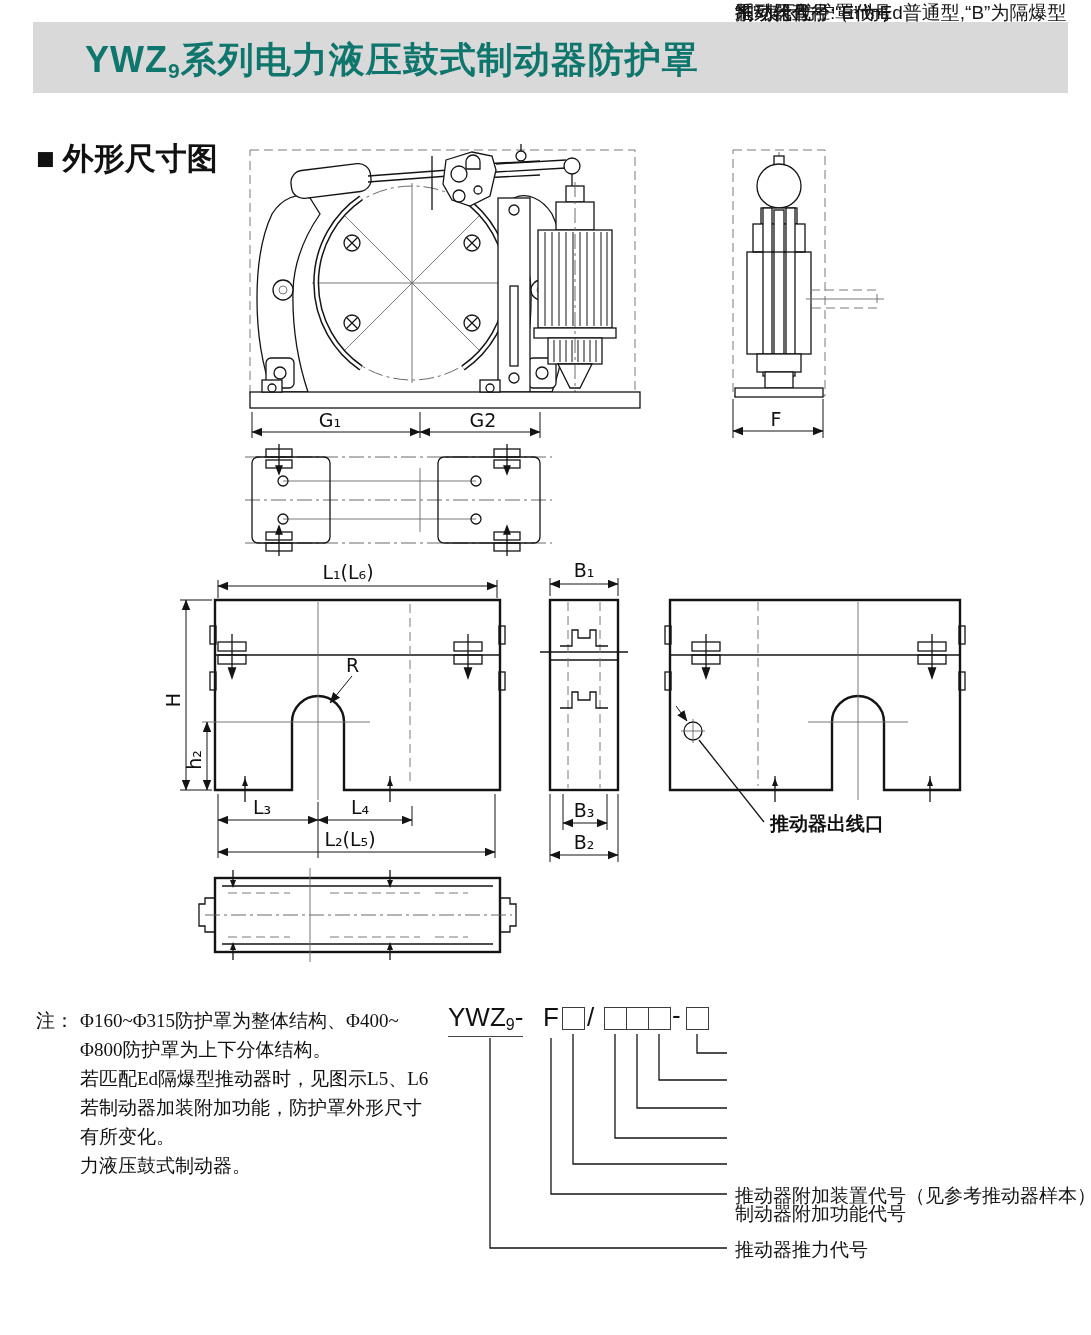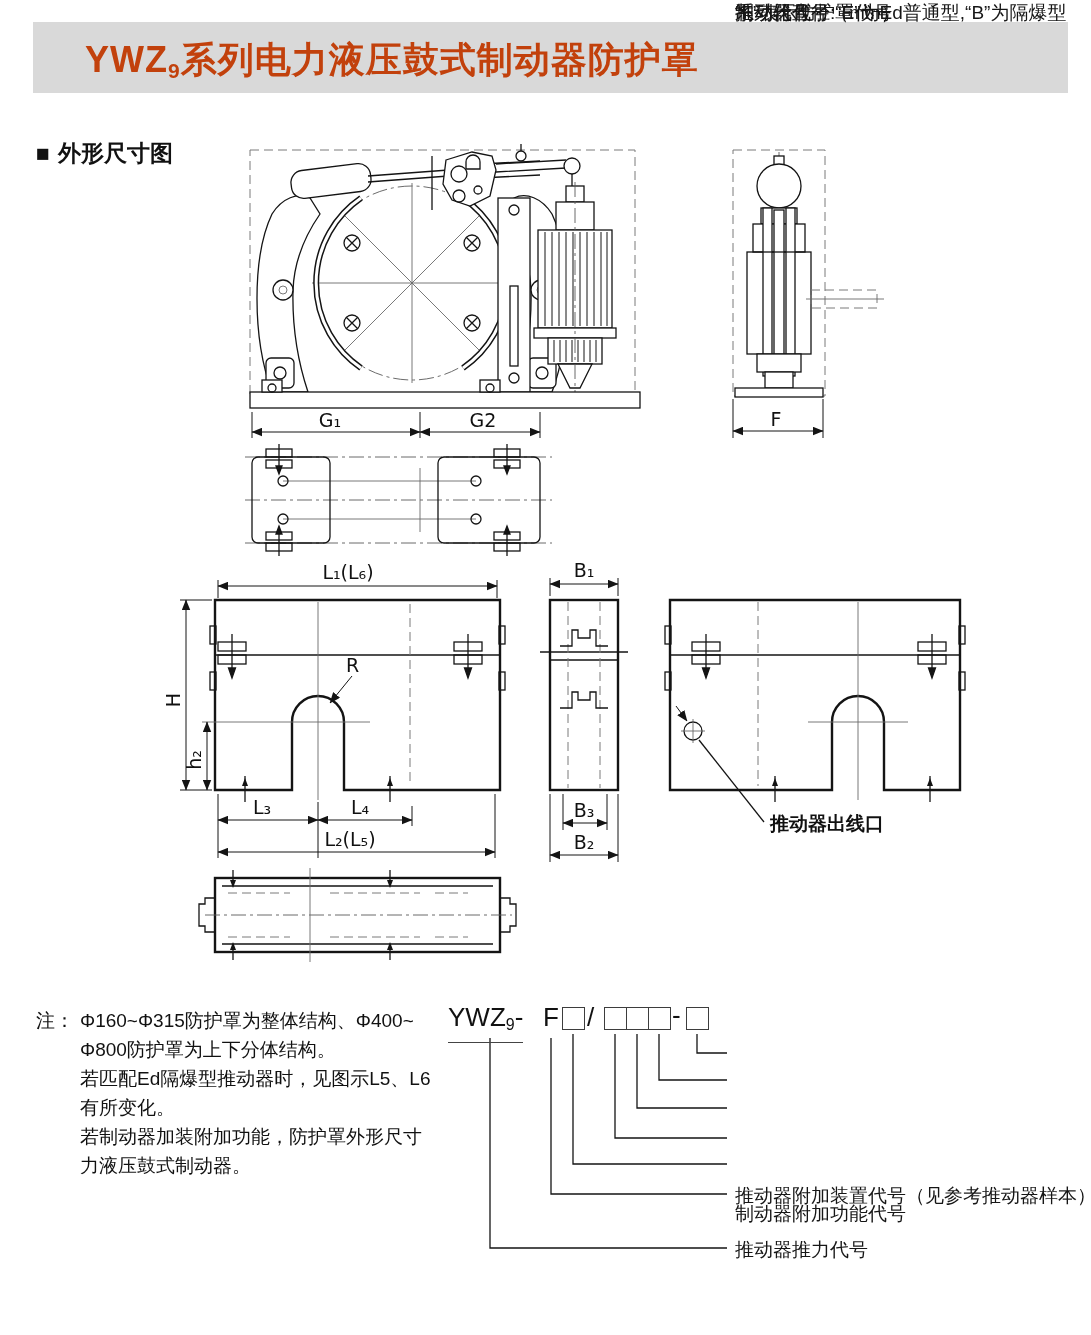--- a/index.html
+++ b/index.html
@@ -1,43 +1,43 @@
 <!DOCTYPE html>
 <html><head>
 <meta charset="utf-8">
 <style>
   html,body{margin:0;padding:0;background:#ffffff;}
   .page{position:relative;width:1091px;height:1335px;background:#fff;overflow:hidden;
         font-family:"Liberation Sans", sans-serif;color:#111;}
   .header-bar{position:absolute;left:33px;top:22px;width:1035px;height:71px;background:#d9d9d9;}
   .title{position:absolute;left:52px;top:14px;margin:0;font-size:36px;font-weight:700;
-         letter-spacing:1px;color:#c2410c;white-space:nowrap;}
+         letter-spacing:1px;color:#0f766e;white-space:nowrap;}
   .title sub{font-size:21px;vertical-align:-6px;}
-  .section-title{position:absolute;left:36px;top:138px;font-size:23px;font-weight:700;white-space:nowrap;}
+  .section-title{position:absolute;left:36px;top:138px;font-size:31px;font-weight:700;white-space:nowrap;}
   .section-title .bullet{margin-right:8px;}
   svg.lineart{position:absolute;left:0;top:0;z-index:1;}
   .ln{stroke:#141414;stroke-width:1.3;fill:none;}
   .lnf{stroke:#141414;stroke-width:1.3;fill:#fff;}
   .thick{stroke:#141414;stroke-width:2.4;fill:none;}
   .thin{stroke:#6a6a6a;stroke-width:0.9;fill:none;}
   .dash{stroke:#7a7a7a;stroke-width:1;fill:none;stroke-dasharray:9 5;}
   .cdash{stroke:#5a5a5a;stroke-width:0.9;fill:none;stroke-dasharray:15 4 3 4;}
   .dim{stroke:#141414;stroke-width:1;fill:none;}
   .shoe{stroke:#141414;stroke-width:6;fill:none;}
   .shoein{stroke:#ffffff;stroke-width:3;fill:none;}
   .fins{stroke:#141414;stroke-width:1;fill:none;}
   .dimtxt{font-family:"DejaVu Sans", sans-serif;font-size:19px;fill:#111;}
   .cjk{font-family:"Liberation Sans", sans-serif;font-size:19px;font-weight:600;fill:#111;}
   .notes{position:absolute;left:36px;top:1006px;width:430px;display:flex;z-index:2;
          font-size:19px;line-height:29px;}
   .notes-label{width:44px;flex:none;font-weight:500;}
-  .notes-lines div{white-space:nowrap;}
+  .notes-lines div{white-space:nowrap;font-family:Liberation Serif, serif;}
   .model{position:absolute;left:448px;top:1002px;height:36px;z-index:2;}
   .model .seg{position:absolute;top:0;font-size:26px;font-weight:500;white-space:nowrap;}
-  .model .underlined{border-bottom:1.6px solid #444;padding-bottom:8px;text-align:right;}
+  .model .underlined{border-bottom:1.6px solid #444;padding-bottom:2px;text-align:right;}
   .model sub{font-size:16px;vertical-align:-4px;}
   .code-box{position:absolute;top:5px;width:21px;height:21px;border:1.6px solid #3d3d3d;background:#fff;}
   .des-label{position:absolute;left:735px;font-size:19px;white-space:nowrap;z-index:2;color:#161616;}
   .des-label:nth-of-type(1){top:1042px;}
   .des-label:nth-of-type(2){top:1069px;}
   .des-label:nth-of-type(3){top:1097px;}
   .des-label:nth-of-type(4){top:1127px;}
   .des-label:nth-of-type(5){top:1153px;margin-top:48px;}
   .des-label:nth-of-type(6){top:1183px;}
   .des-label:nth-of-type(7){top:1237px;text-align:center;}
@@ -302,22 +302,22 @@
       <path d="M697,1034 V1053 H727"></path>
     </g>
   </svg>
 
   <div class="notes">
     <div class="notes-label">注：</div>
     <div class="notes-lines">
       <div>Φ160~Φ315防护罩为整体结构、Φ400~</div>
       <div>Φ800防护罩为上下分体结构。</div>
       <div>若匹配Ed隔爆型推动器时，见图示L5、L6</div>
+      <div>若制动器加装附加功能，防护罩外形尺寸</div>
       <div>有所变化。</div>
-      <div>若制动器加装附加功能，防护罩外形尺寸</div>
       <div>力液压鼓式制动器。</div>
     </div>
   </div>
 
   <div class="model">
     <span class="seg underlined" style="left:0;"><span>YWZ</span><sub>9</sub><span>-</span></span>
     <span class="seg" style="left:95px;">F</span>
     <span class="code-box" style="left:114px;"></span>
     <span class="seg" style="left:139px;">/</span>
     <span class="code-box" style="left:156px;"></span>

